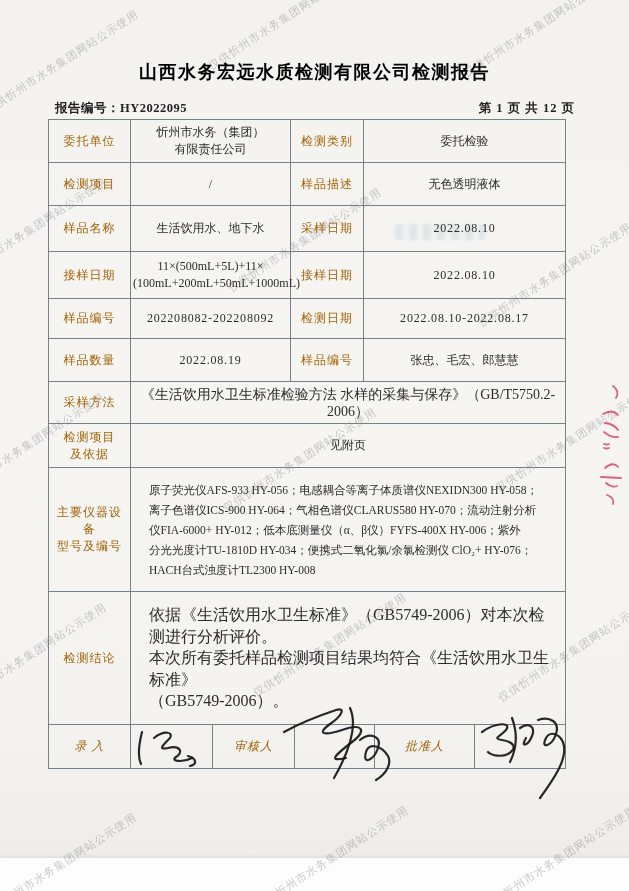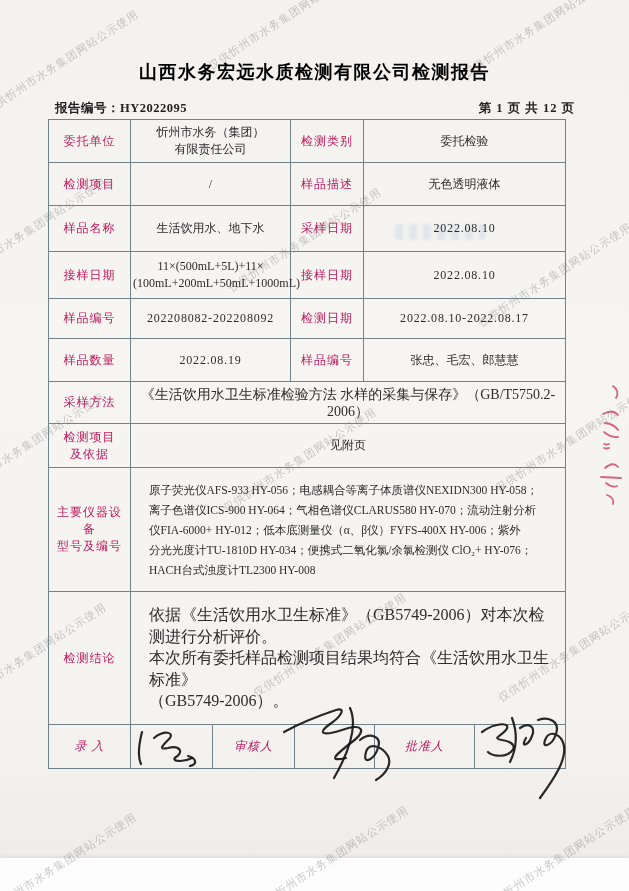--- a/index.html
+++ b/index.html
@@ -41,21 +41,21 @@
   table{border-collapse:collapse;table-layout:fixed;}
   #main-table{position:absolute;left:48px;top:119px;width:517px;}
   #sig-table{position:absolute;left:48px;top:724px;width:517px;font-style:italic;}
   td{
     border:1px solid #73828a;
     font-size:12px;color:#2c2c2c;
     text-align:center;vertical-align:middle;
     white-space:pre-line;padding:0 2px;
     line-height:17px;overflow:visible;
   }
-  td.lab{letter-spacing:1px;color:#be185d;}
+  td.lab{letter-spacing:1px;color:#a16207;}
   td.date{letter-spacing:0.8px;}
   td.left-val{text-align:left;padding:0 6px 0 18px;}
   td.instr{font-size:11.5px;line-height:20px;letter-spacing:0;}
   td.concl{font-size:16px;line-height:21.5px;}
   td.method{font-size:14px;letter-spacing:0;}
   .h43{height:43px}.h46{height:46px}.h47{height:47px}.h40{height:40px}
   .h42{height:42px}.h44{height:44px}.h124{height:124px}.h133{height:133px}
   
   .overlay{position:absolute;pointer-events:none;}
   .sig path{fill:none;stroke:#161616;stroke-width:2.2;stroke-linecap:round;stroke-linejoin:round;opacity:0.92;}

